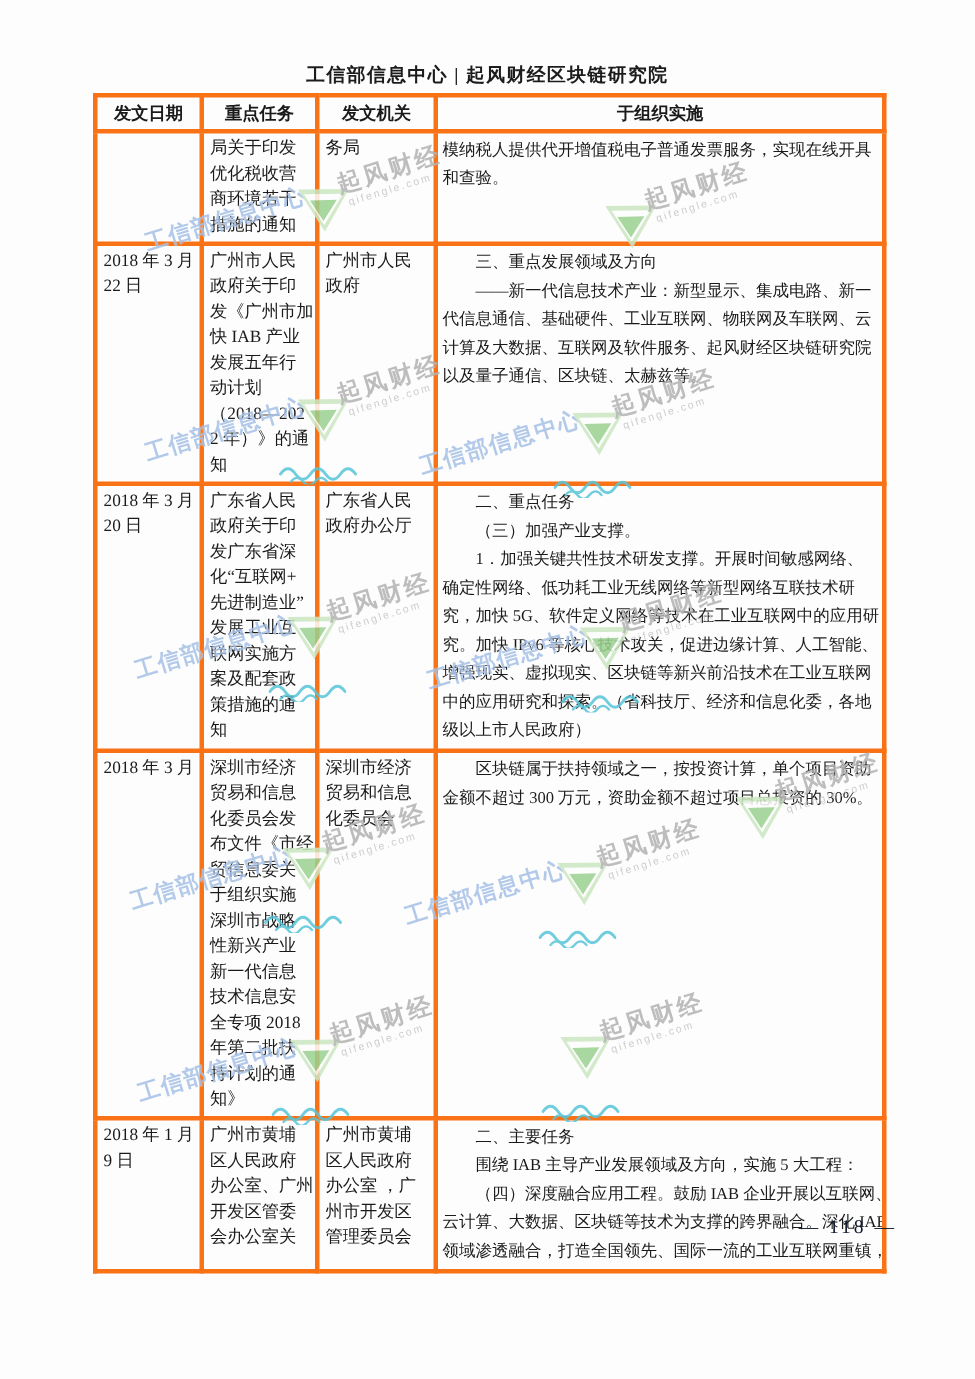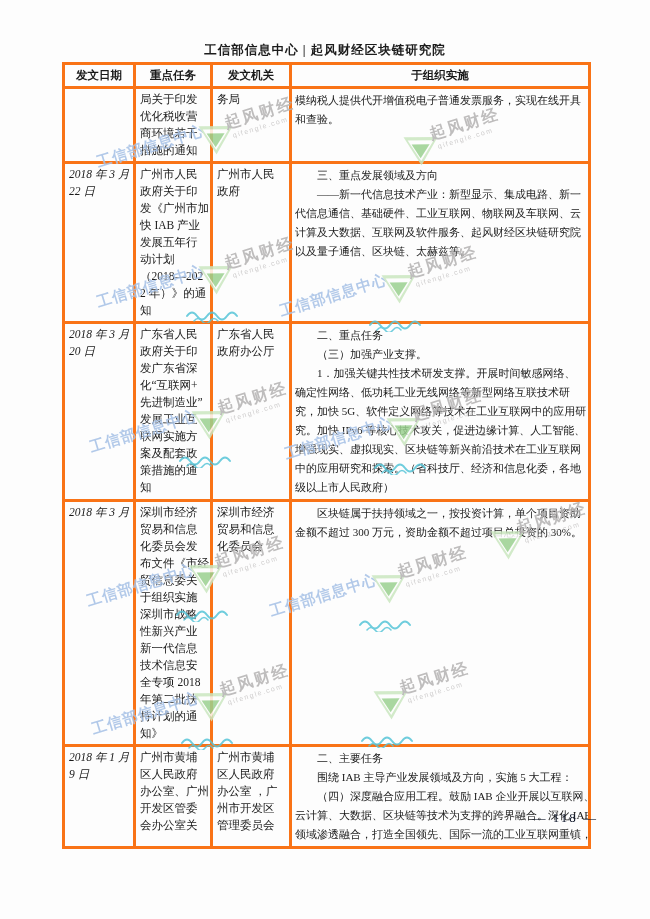--- a/index.html
+++ b/index.html
@@ -22,21 +22,21 @@
   .doc-table th,.doc-table td{
     border:3px solid #f97316;vertical-align:top;overflow:hidden;
     font-weight:400;
     margin-top:41px;
   }
   .doc-table th{
     height:19px;text-align:center;vertical-align:middle;
     font-size:11.5px;font-weight:700;padding:1px 0;
   }
   .doc-table td{white-space:pre;}
-  td.c-date  {font-size:11.5px;line-height:17px;padding:2px 1px 20px 4px;font-style:italic;}
+  td.c-date  {font-size:11.5px;line-height:17px;padding:2px 1px 20px 4px;}
   td.c-name  {font-size:11.5px;line-height:17px;padding:2px 1px 2px 4px;}
   td.c-agency{font-size:11.5px;line-height:17px;padding:2px 1px 2px 4px;}
   td.c-content{font-size:11px;line-height:19px;padding:2px 2px 2px 3px;}
 
   .page-number{
     position:absolute;top:810px;right:52px;
     font-size:13px;letter-spacing:2px;color:#0f172a;
   }
 
   

